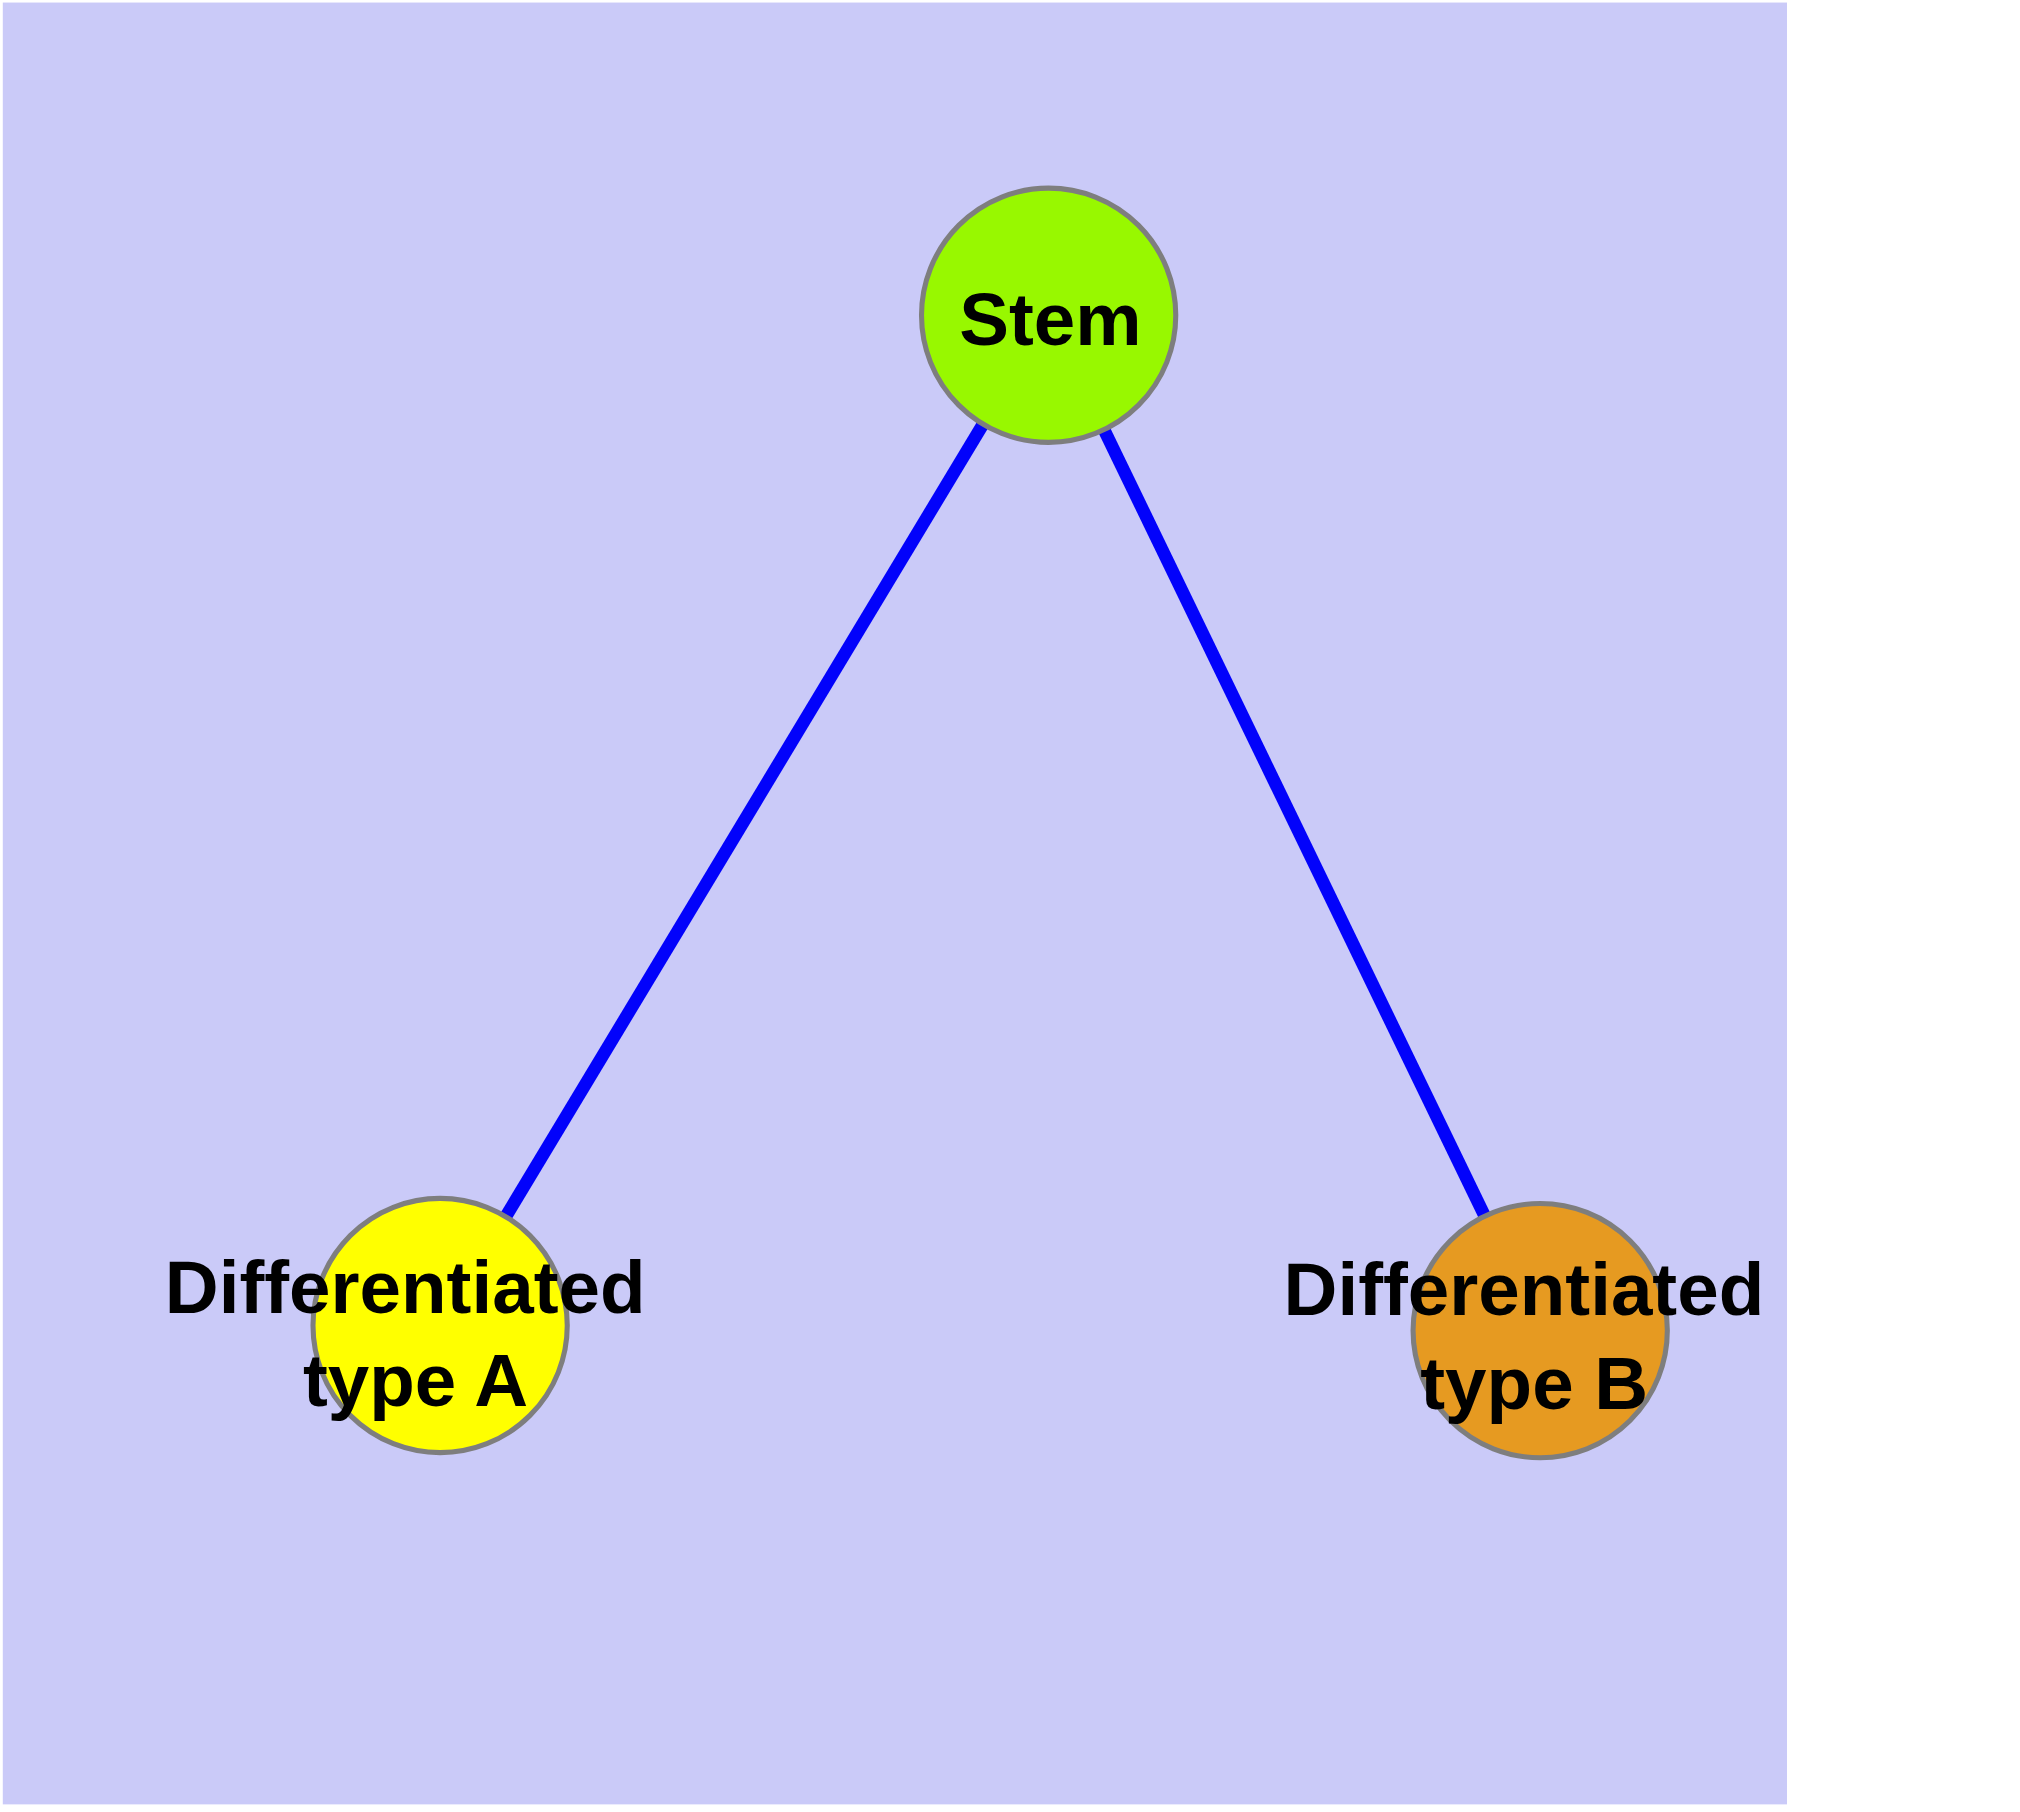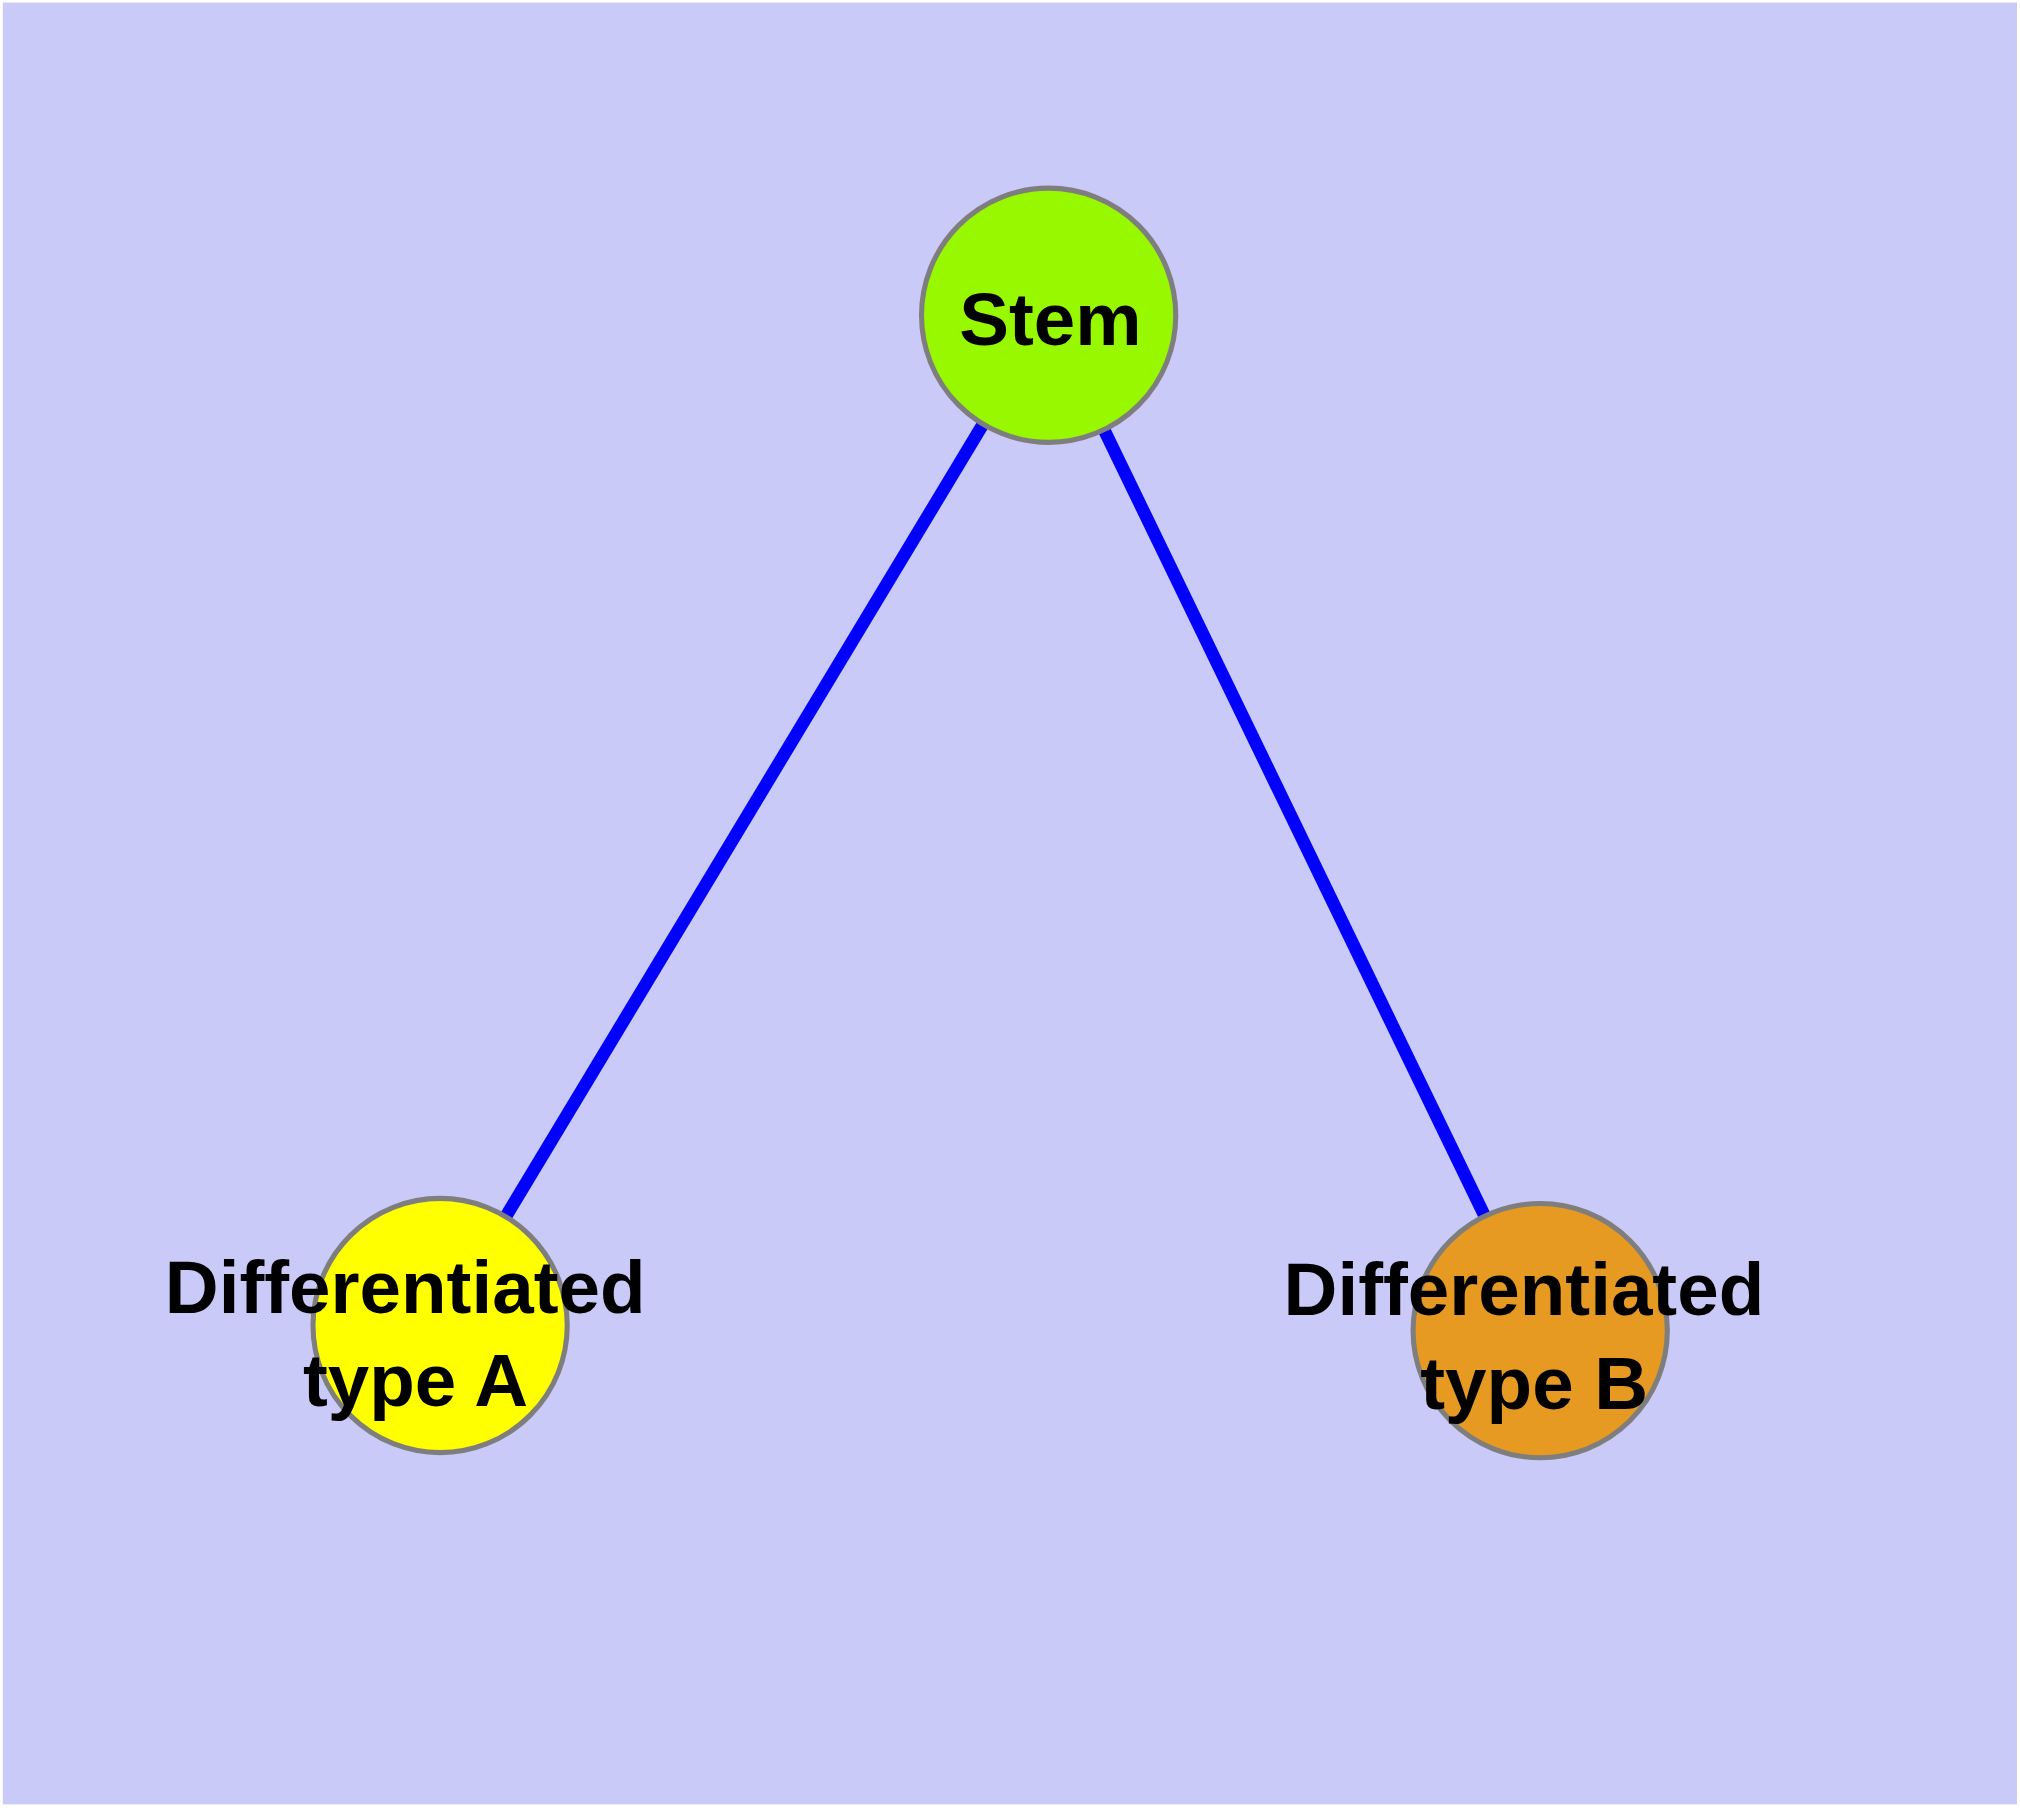--- a/index.html
+++ b/index.html
@@ -2,21 +2,21 @@
 <html style="font-size:13.6px"><head>
 <meta charset="utf-8">
 <style>
   html, body {
     margin: 0;
     padding: 0;
     background: #ffffff;
   }
   .page {
     position: relative;
-    width: 2017px;
+    width: 1787px;
     height: 1812px;
     background: #ffffff;
     overflow: hidden;
     text-align: right;
   }
   .page svg {
     display: block;
     width: 2021px;
     height: 1812px;
   }

